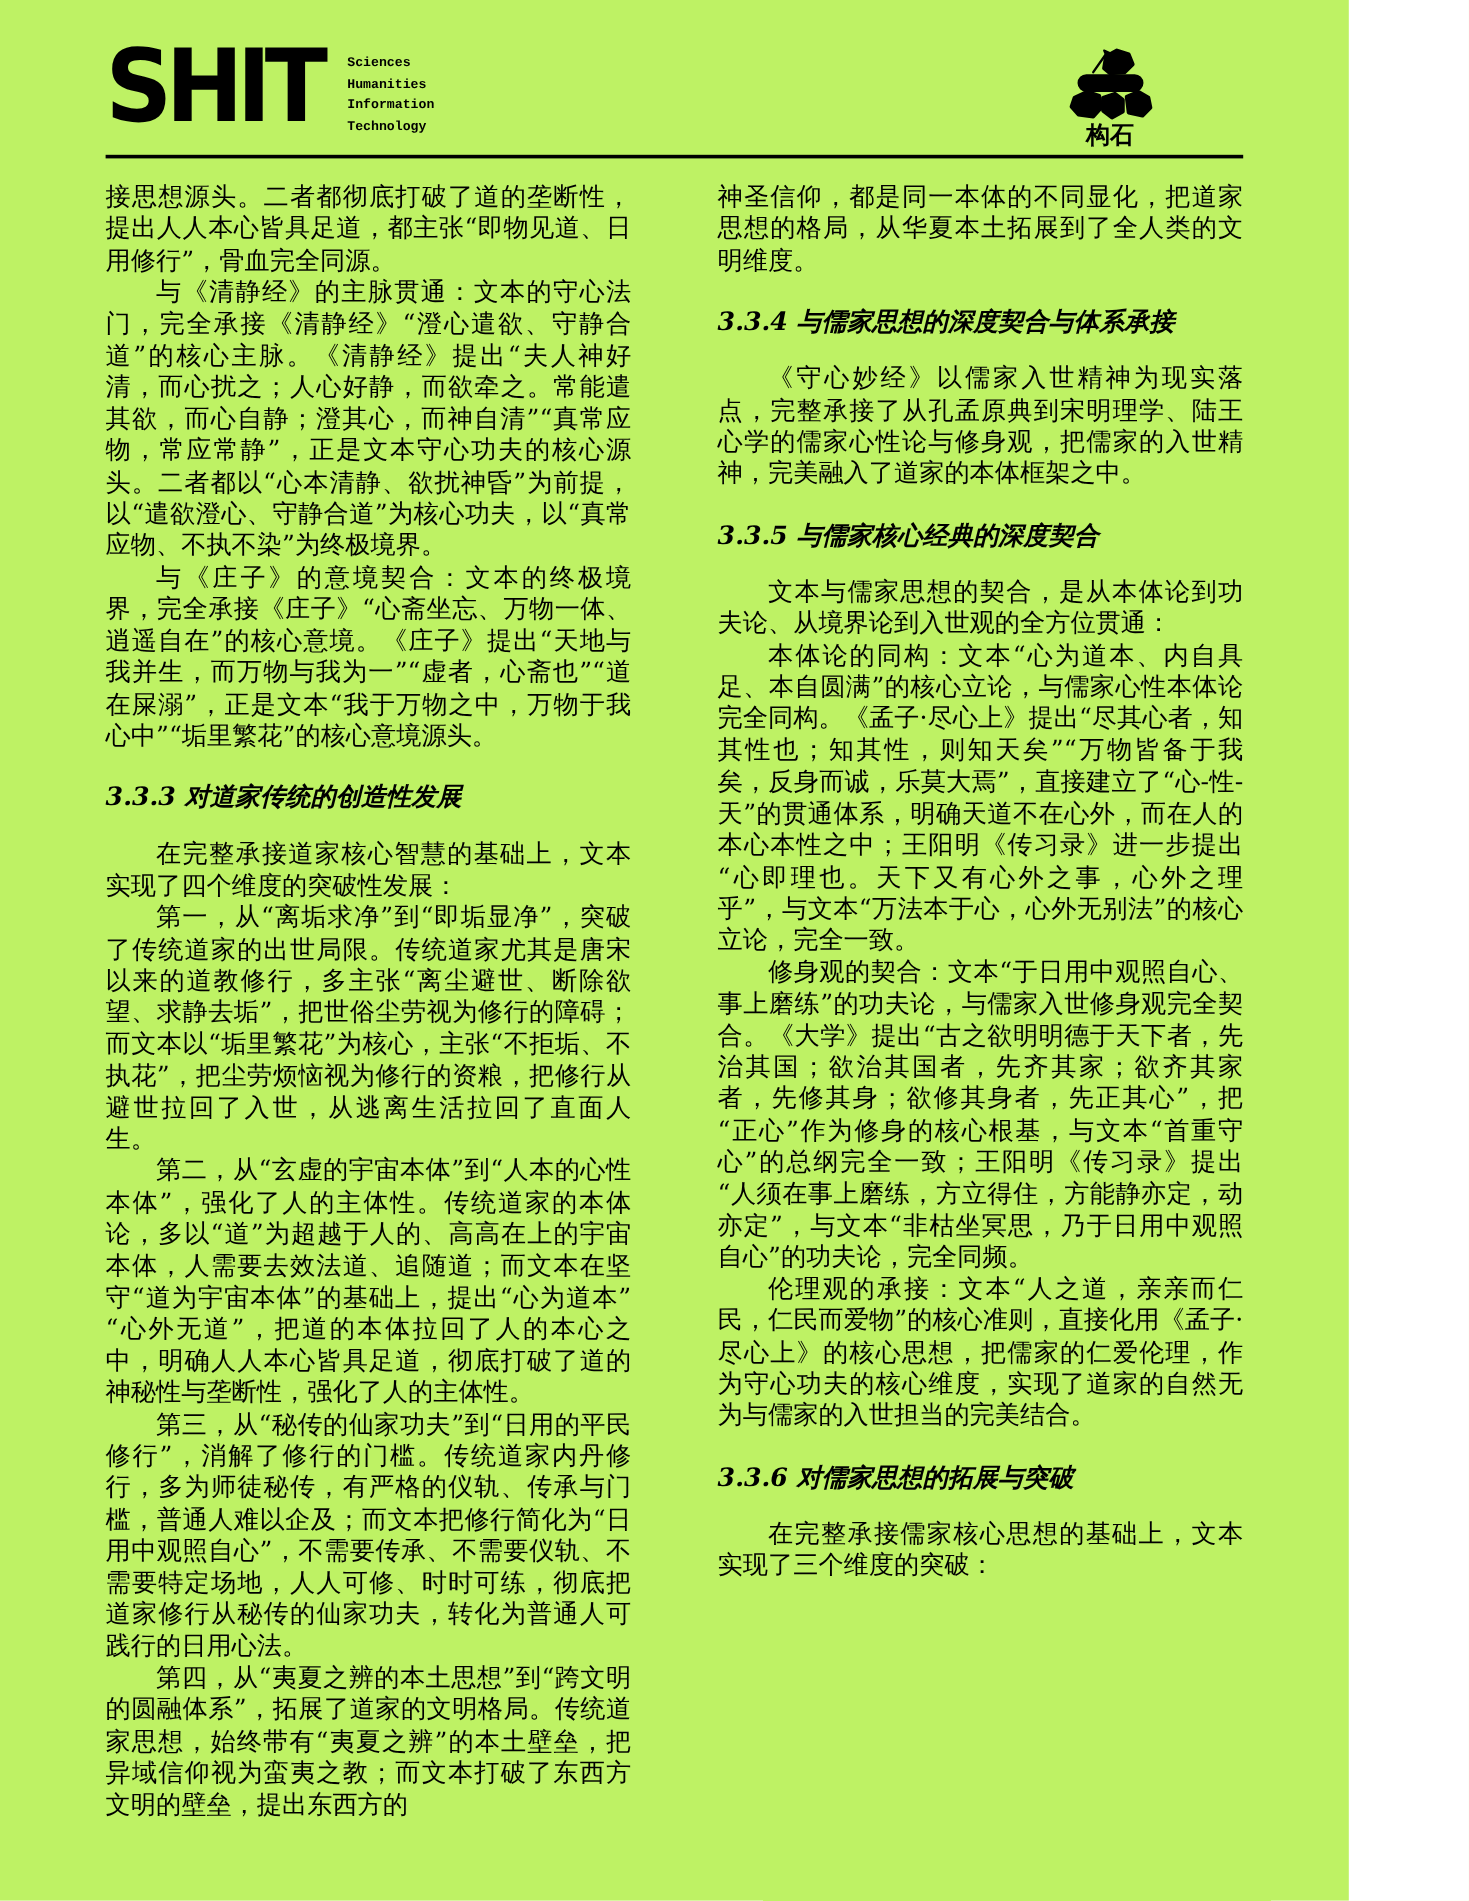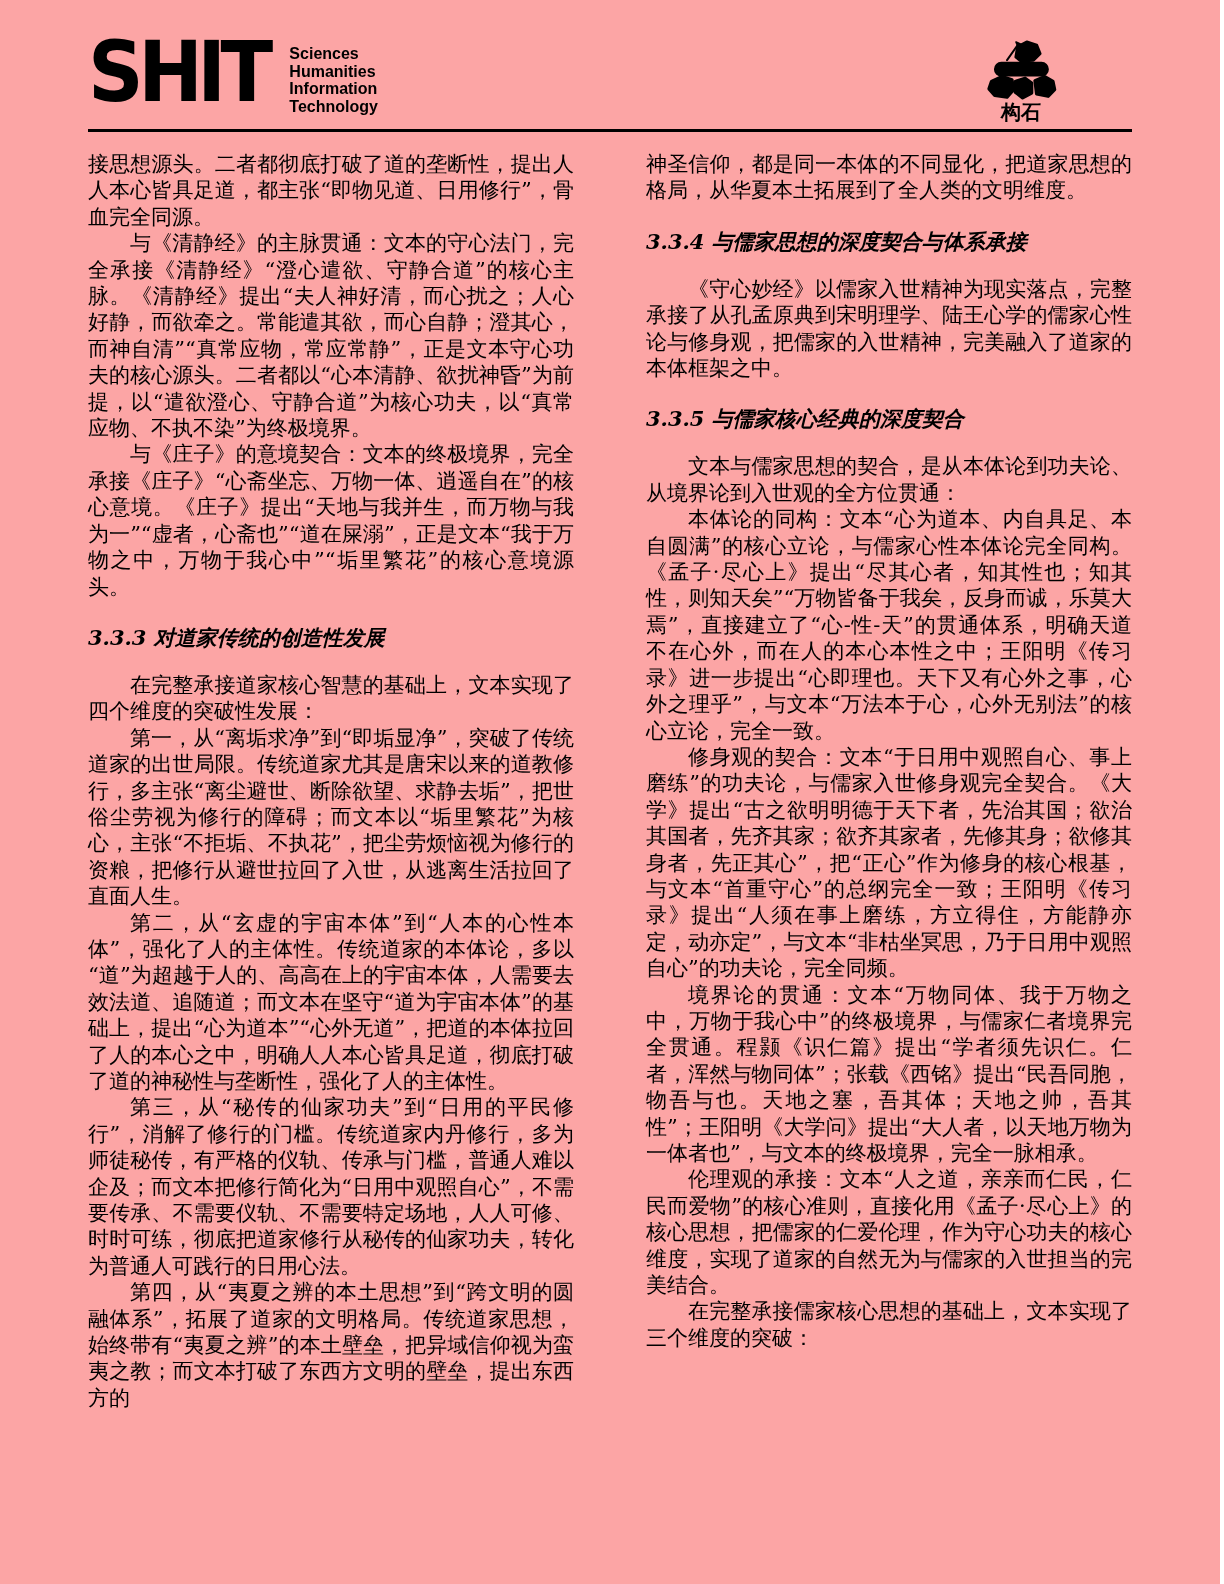--- a/index.html
+++ b/index.html
@@ -1,37 +1,37 @@
 <!DOCTYPE html>
 <html lang="zh"><head>
 <meta charset="utf-8">
 <style>
   * { box-sizing: border-box; }
   html, body { margin: 0; padding: 0; background: #ffffff; }
   .page {
-    width: 1220px; height: 1584px; overflow: hidden;
-    background: #fca5a5; color: #000;
+    width: 1124px; height: 1584px; overflow: hidden;
+    background: #bef264; color: #000;
     padding: 36px 88px 0 88px;
     position: relative;
     font-family: "DejaVu Serif", "Liberation Serif", serif;
   }
   .masthead {
     display: flex; justify-content: space-between; align-items: flex-start;
     height: 88px;
   }
   .logo-block { display: flex; align-items: flex-start; }
   .logo-text {
     font-family: "DejaVu Sans", "Liberation Sans", sans-serif;
     font-weight: 900; font-size: 84px; line-height: 72px;
     letter-spacing: -6px;
     transform: scaleX(.92); transform-origin: left top;
   }
   .logo-subtitle {
-    font-family: Liberation Sans, sans-serif;
-    font-weight: 700; font-size: 16px; line-height: 17.5px;
+    font-family: Liberation Mono, monospace;
+    font-weight: 700; font-size: 11px; line-height: 17.5px;
     padding-top: 9px; margin-left: 6px;
   }
   .publisher {
     display: flex; flex-direction: column; align-items: center;
     margin-top: 2px; margin-right: 66px; width: 90px;
   }
   .publisher svg { width: 84px; height: 64px; display: block; }
   .publisher-label {
     font-family: "DejaVu Sans", "Liberation Sans", sans-serif;
     font-weight: 700; font-size: 20px; line-height: 18px; margin-top: 1px;
@@ -97,19 +97,19 @@
         <p class="para indent">第四，从“夷夏之辨的本土思想”到“跨文明的圆融体系”，拓展了道家的文明格局。传统道家思想，始终带有“夷夏之辨”的本土壁垒，把异域信仰视为蛮夷之教；而文本打破了东西方文明的壁垒，提出东西方的</p>
       </section>
     <section class="column">
         <p class="para">神圣信仰，都是同一本体的不同显化，把道家思想的格局，从华夏本土拓展到了全人类的文明维度。</p>
         <h3 class="subheading">3.3.4 与儒家思想的深度契合与体系承接</h3>
         <p class="para indent">《守心妙经》以儒家入世精神为现实落点，完整承接了从孔孟原典到宋明理学、陆王心学的儒家心性论与修身观，把儒家的入世精神，完美融入了道家的本体框架之中。</p>
         <h3 class="subheading">3.3.5 与儒家核心经典的深度契合</h3>
         <p class="para indent">文本与儒家思想的契合，是从本体论到功夫论、从境界论到入世观的全方位贯通：</p>
         <p class="para indent">本体论的同构：文本“心为道本、内自具足、本自圆满”的核心立论，与儒家心性本体论完全同构。《孟子·尽心上》提出“尽其心者，知其性也；知其性，则知天矣”“万物皆备于我矣，反身而诚，乐莫大焉”，直接建立了“心-性-天”的贯通体系，明确天道不在心外，而在人的本心本性之中；王阳明《传习录》进一步提出“心即理也。天下又有心外之事，心外之理乎”，与文本“万法本于心，心外无别法”的核心立论，完全一致。</p>
         <p class="para indent">修身观的契合：文本“于日用中观照自心、事上磨练”的功夫论，与儒家入世修身观完全契合。《大学》提出“古之欲明明德于天下者，先治其国；欲治其国者，先齐其家；欲齐其家者，先修其身；欲修其身者，先正其心”，把“正心”作为修身的核心根基，与文本“首重守心”的总纲完全一致；王阳明《传习录》提出“人须在事上磨练，方立得住，方能静亦定，动亦定”，与文本“非枯坐冥思，乃于日用中观照自心”的功夫论，完全同频。</p>
-        <p class="para indent">境界论的贯通：文本“万物同体、我于万物之中，万物于我心中”的终极境界，与儒家仁者境界完全贯通。程颢《识仁篇》提出“学者须先识仁。仁者，浑然与物同体”；张载《西铭》提出“民吾同胞，物吾与也。天地之塞，吾其体；天地之帅，吾其性”；王阳明《大学问》提出“大人者，以天地万物为一体者也”，与文本的终极境界，完全一脉相承。</p>
         <p class="para indent">伦理观的承接：文本“人之道，亲亲而仁民，仁民而爱物”的核心准则，直接化用《孟子·尽心上》的核心思想，把儒家的仁爱伦理，作为守心功夫的核心维度，实现了道家的自然无为与儒家的入世担当的完美结合。</p>
+        <h3 class="subheading">3.3.6 对儒家思想的拓展与突破</h3>
         <p class="para indent">在完整承接儒家核心思想的基础上，文本实现了三个维度的突破：</p>
       </section>
   </main>
 
 </div>
 
 </body></html>

